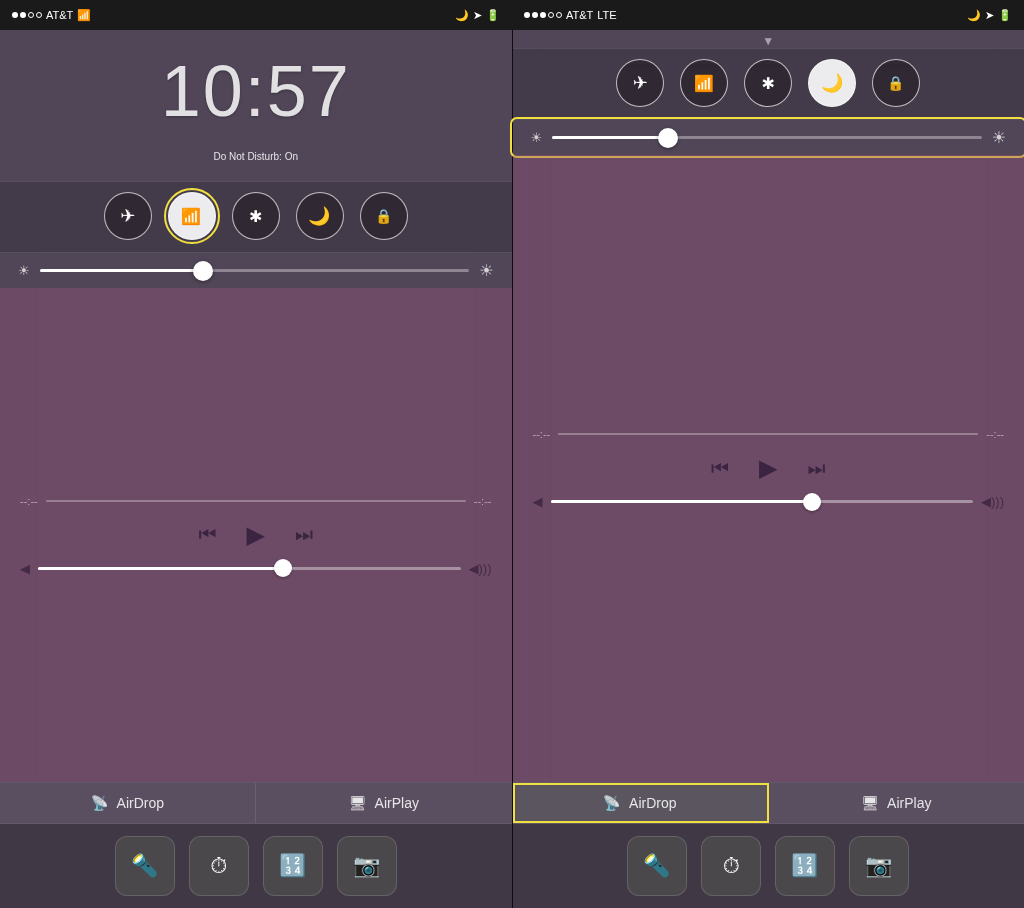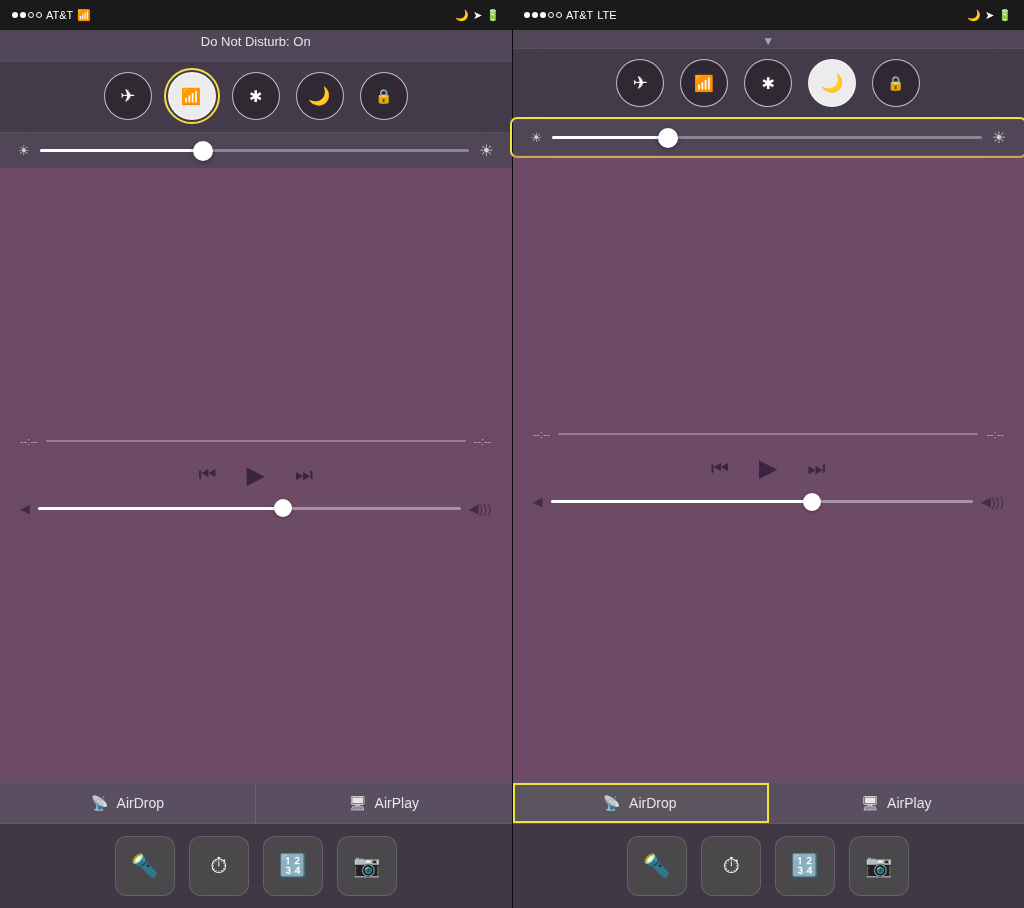--- a/index.html
+++ b/index.html
@@ -96,22 +96,22 @@
     }
     .ctrl-btn-highlighted {
       outline: 2.5px solid #f0e040;
       outline-offset: 2px;
     }
 
     
     .dnd-text {
       text-align: center;
       color: rgba(255,255,255,0.85);
-      font-size: 13px;
-      padding: 4px 0 12px;
+      font-size: 10px;
+      padding: 4px 0 19px;
     }
 
     
     .slider-row {
       display: flex;
       align-items: center;
       padding: 8px 18px;
       gap: 10px;
     }
     .slider-track {
@@ -316,20 +316,21 @@
       <span>➤</span>
       <span>🔋</span>
     </div>
   </div>
 </div>
 
 <div class="main-area">
 
   <div class="panel">
 
+    <div class="clock-area">10:57</div>
 
     <div class="dnd-text">Do Not Disturb: On</div>
 
     <div class="controls-row">
       <div class="ctrl-btn">
         <span>✈</span>
       </div>
       <div class="ctrl-btn active ctrl-btn-highlighted">
         <span style="font-size:16px;">📶</span>
       </div>

